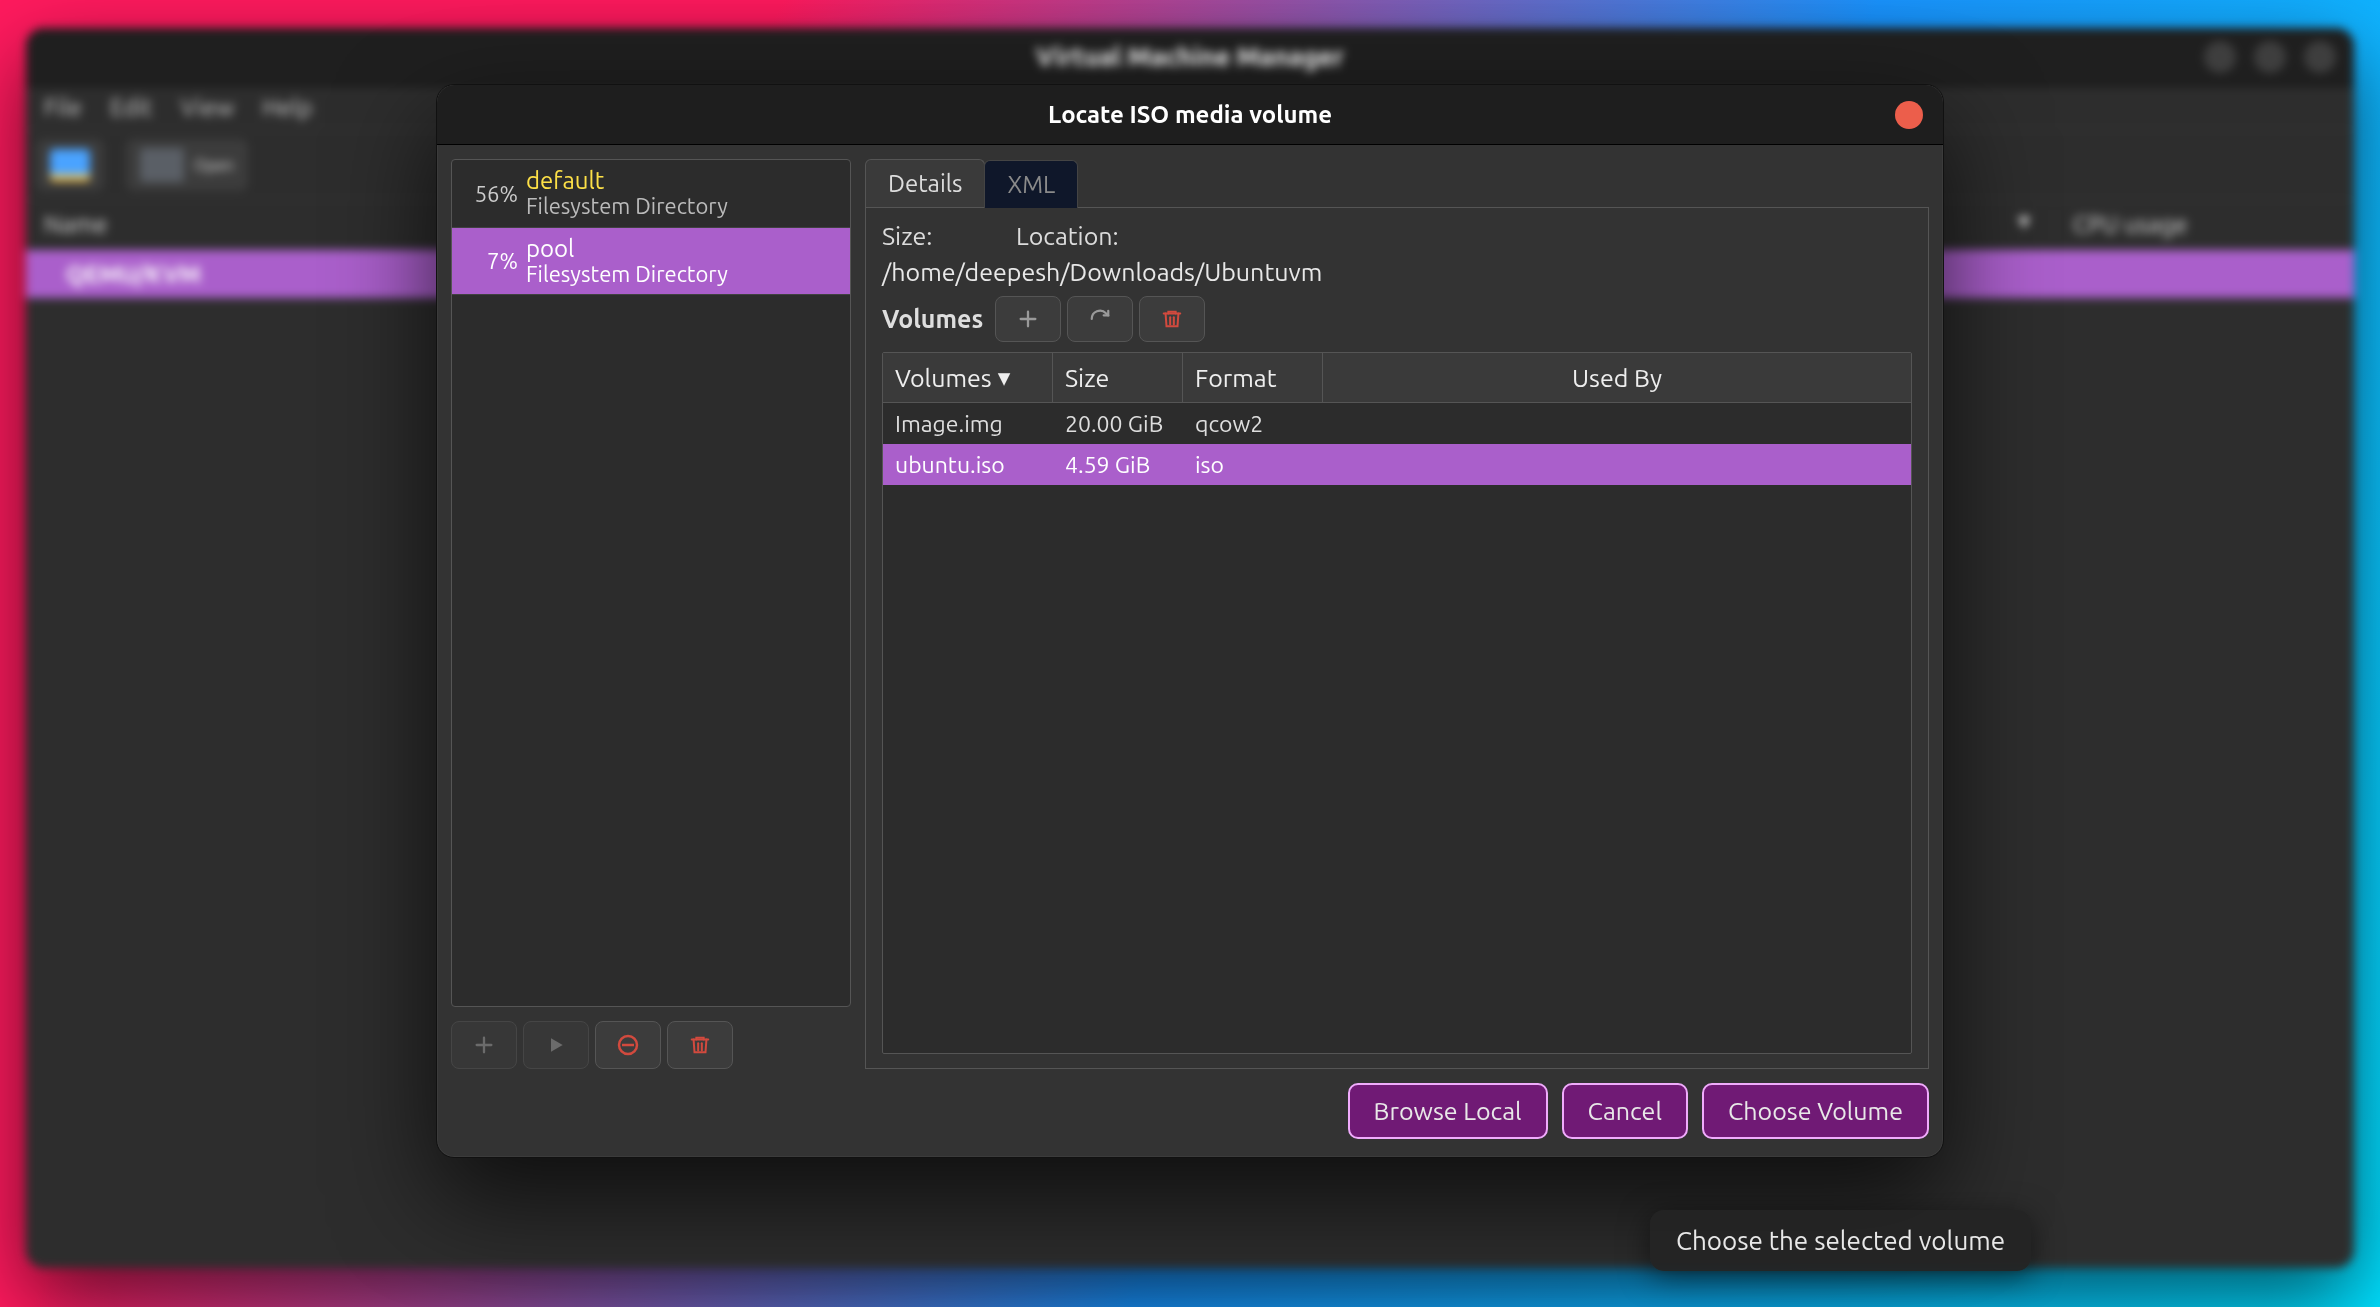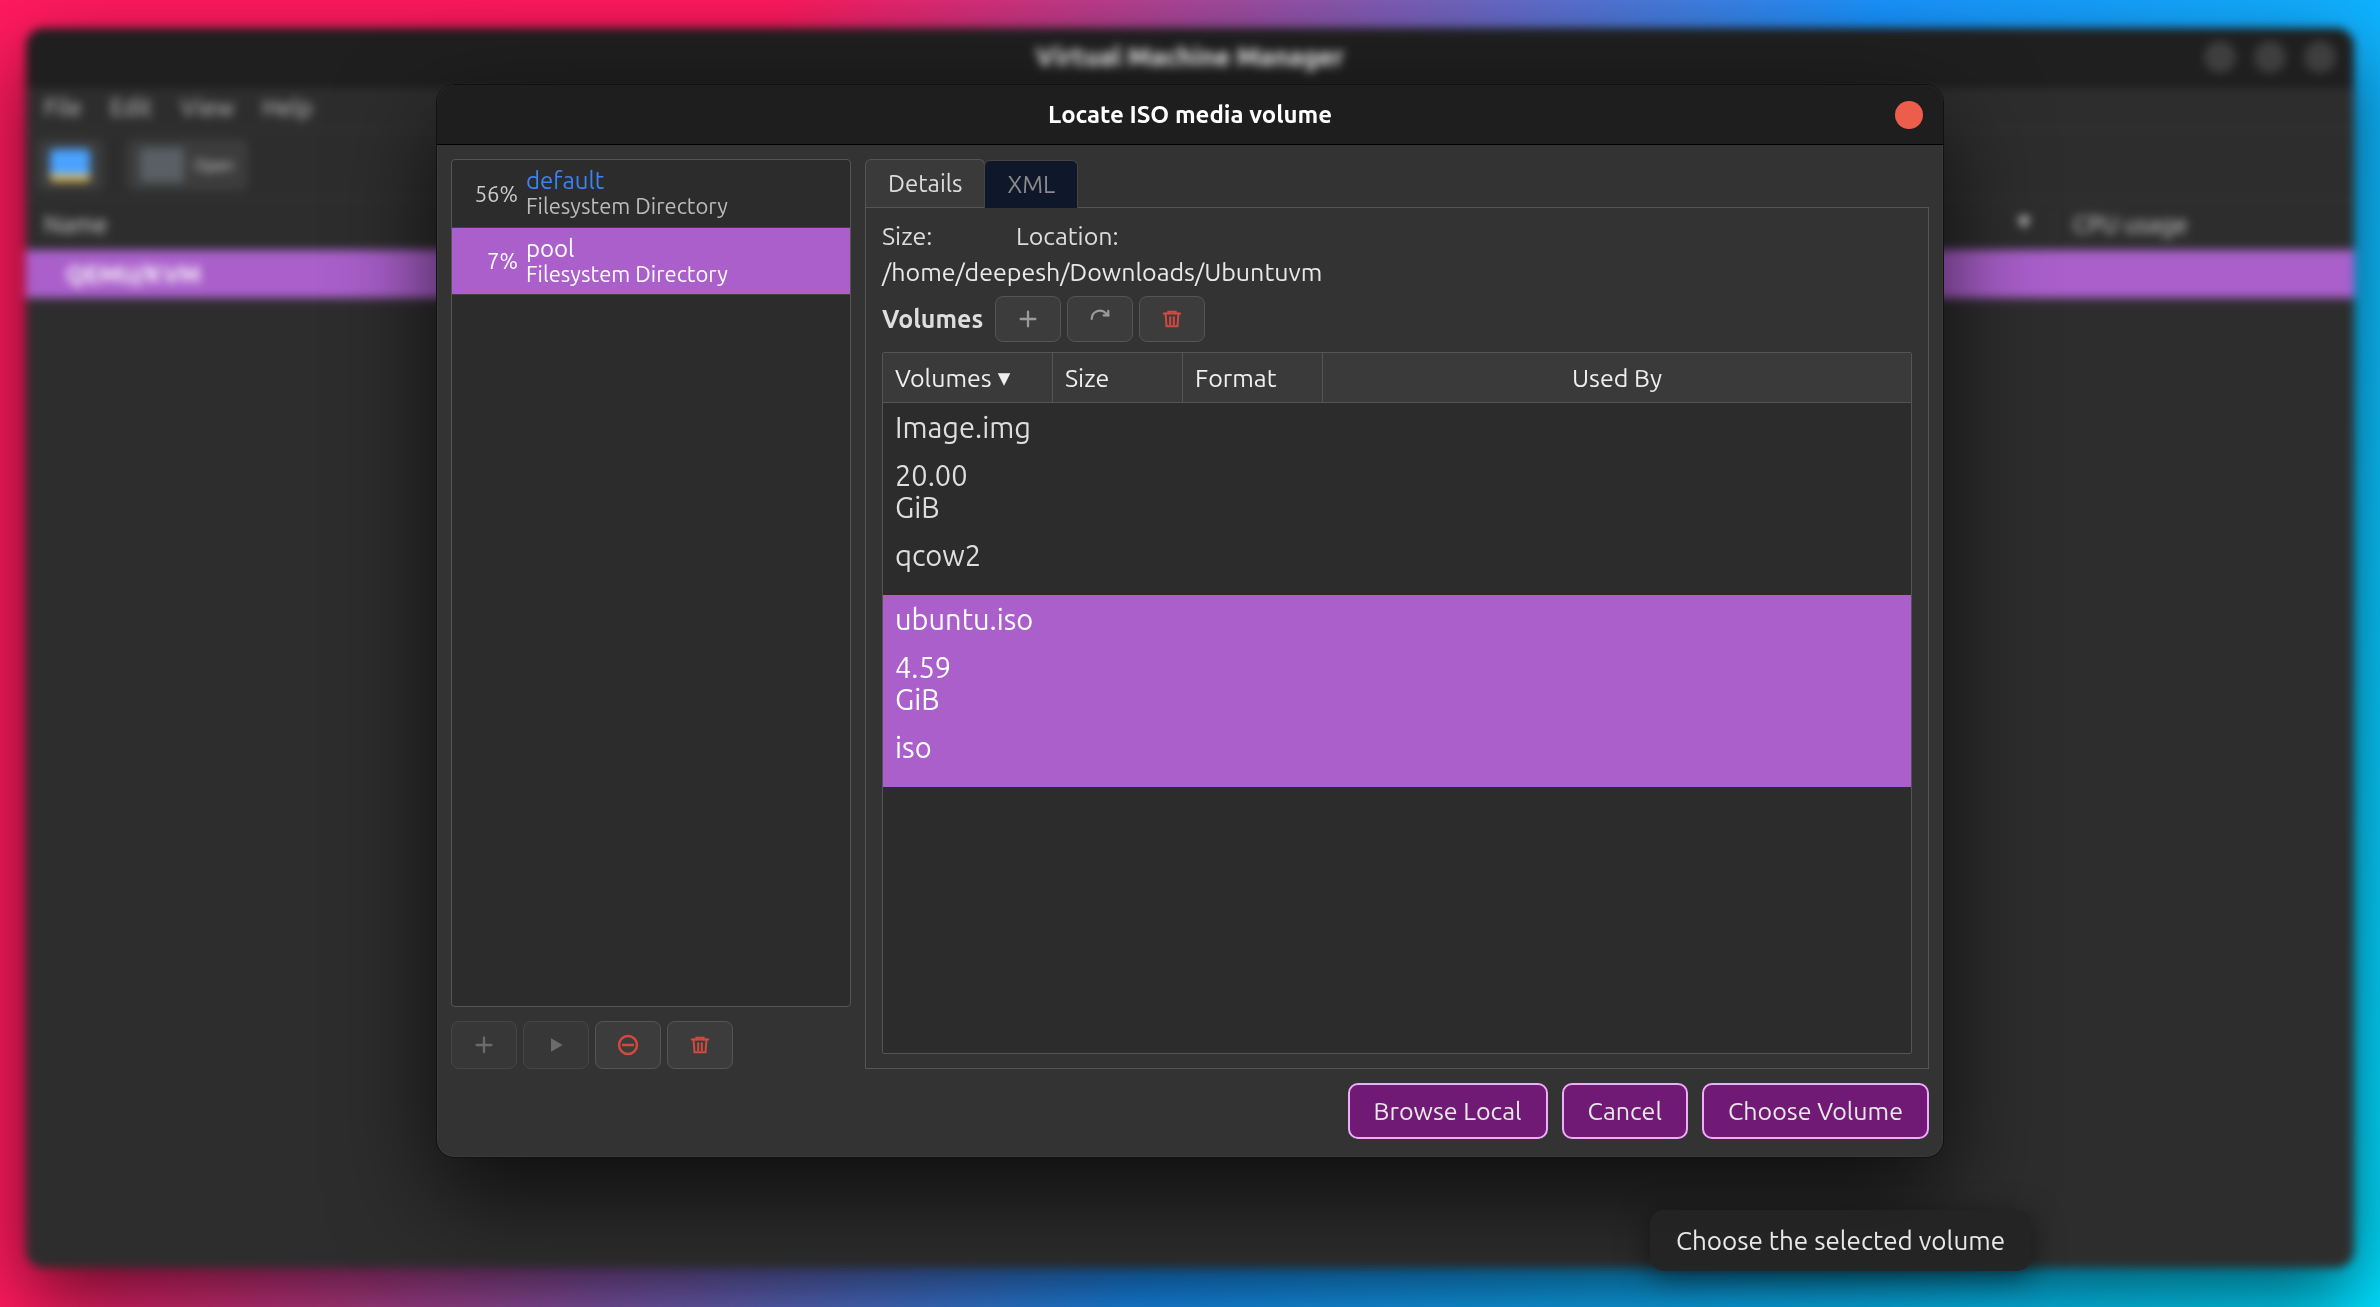--- a/index.html
+++ b/index.html
@@ -99,21 +99,21 @@
     flex: 1; background: #2c2c2c; border: 1px solid #555; border-radius: 4px;
     overflow: hidden;
   }
   .pool-item {
     display: flex; align-items: center; padding: 8px 10px; gap: 8px;
     border-bottom: 1px solid #414141;
     cursor: default;
   }
   .pool-item .pct { font-size: 22px; color: #ccc; min-width: 56px; text-align: right; }
   .pool-item .txt { display: flex; flex-direction: column; line-height: 1.1; }
-  .pool-item .pname { font-size: 24px; color: #3b82f6; }
+  .pool-item .pname { font-size: 24px; color: #fde047; }
   .pool-item .psub { font-size: 22px; color: #bbb; }
   .pool-item.selected { background: #aa5fcb; color: #fff; }
   .pool-item.selected .pname, .pool-item.selected .psub, .pool-item.selected .pct { color: #fff; }
   .pool-actions { display: flex; gap: 6px; }
   .small-btn {
     width: 66px; height: 48px; background: #3c3c3c; border: 1px solid #555;
     border-radius: 8px; display: inline-flex; align-items: center; justify-content: center;
     color: #999;
   }
   .small-btn.disabled { opacity: 0.55; }
@@ -152,21 +152,21 @@
   .vt-th {
     padding: 10px 12px; font-size: 25px; color: #eee;
     border-right: 1px solid #555; display: flex; align-items: center; gap: 6px;
   }
   .vt-th:last-child { border-right: none; }
   .col-vol { width: 170px; }
   .col-size { width: 130px; }
   .col-fmt { width: 140px; }
   .col-used { flex: 1; justify-content: center; }
   .vt-body { flex: 1; overflow: auto; }
-  .vt-row { display: flex; padding: 0; font-size: 29px; flex-direction: column; }
+  .vt-row { display: flex; padding: 0; font-size: 23px; }
   .vt-row .cell { padding: 8px 12px; }
   .vt-row.selected { background: #aa5fcb; color: #fff; }
   .dlg-footer {
     display: flex; justify-content: space-between; padding: 0 14px 18px 14px;
   }
   .footer-right { display: flex; gap: 14px; }
   .btn {
     padding: 12px 24px; background: #701a75; border: 2px solid #f0abfc;
     border-radius: 10px; color: #e8e8e8; font-size: 25px;
     display: inline-flex; align-items: center;

